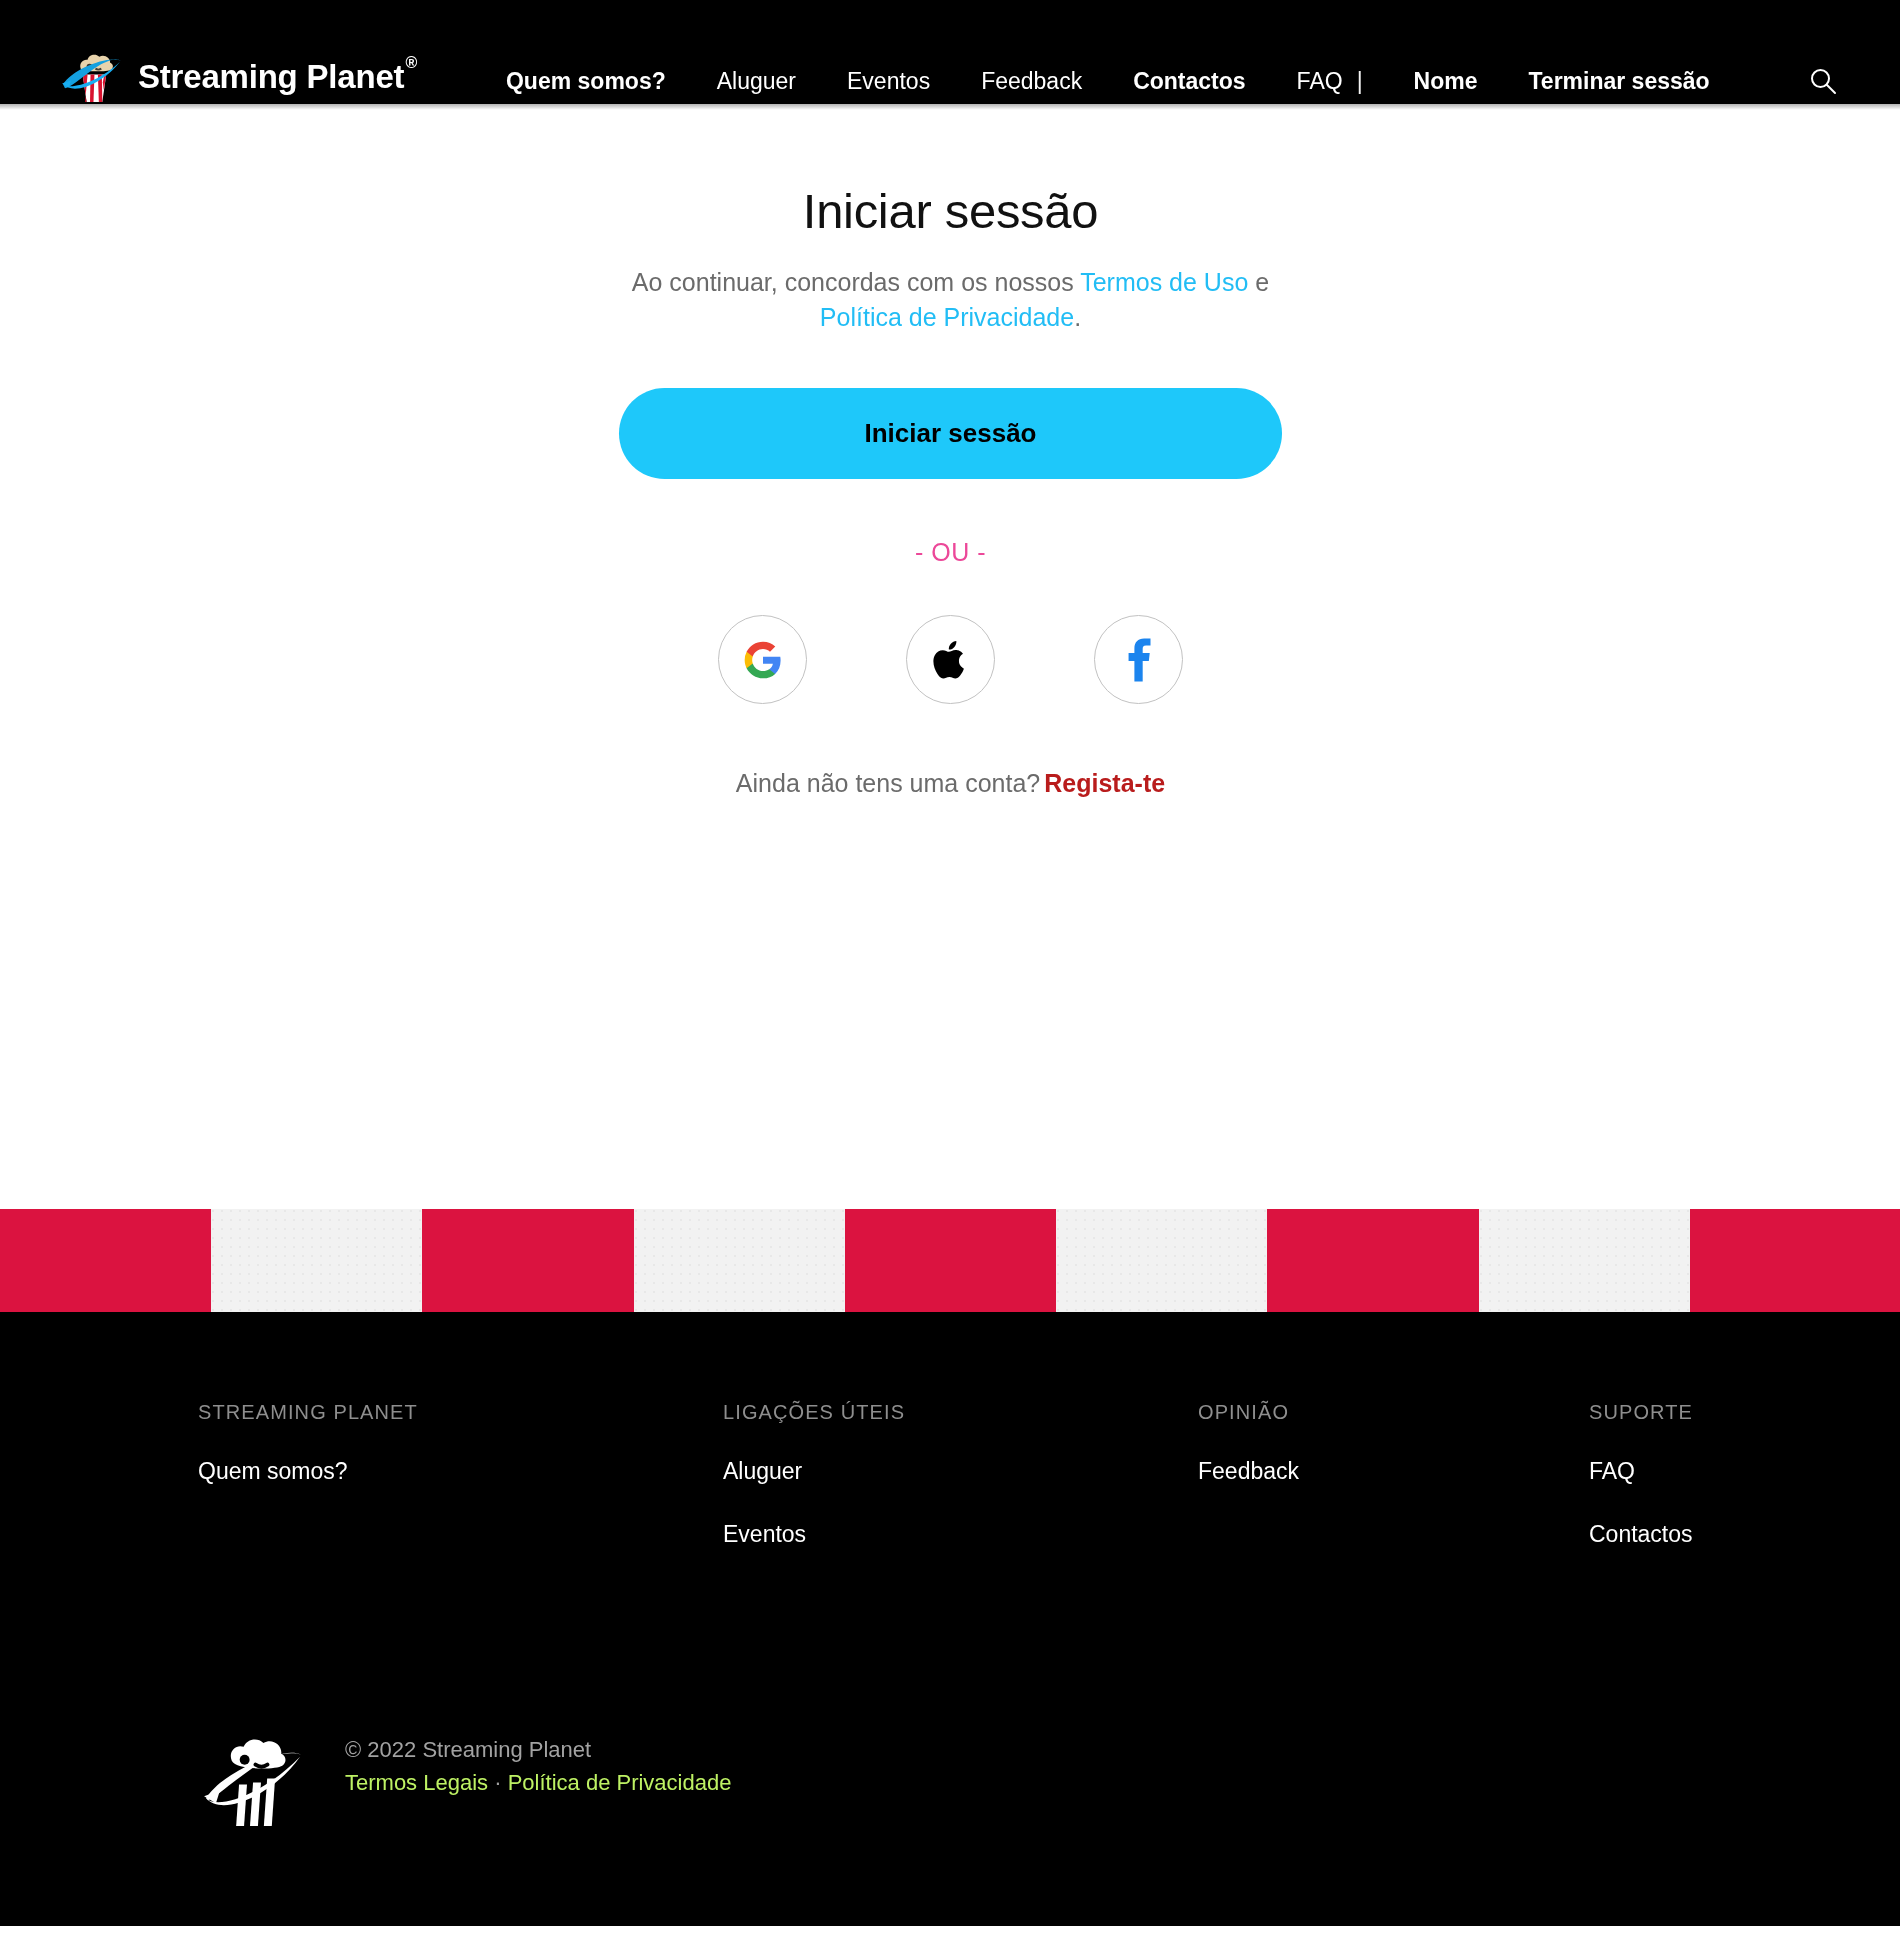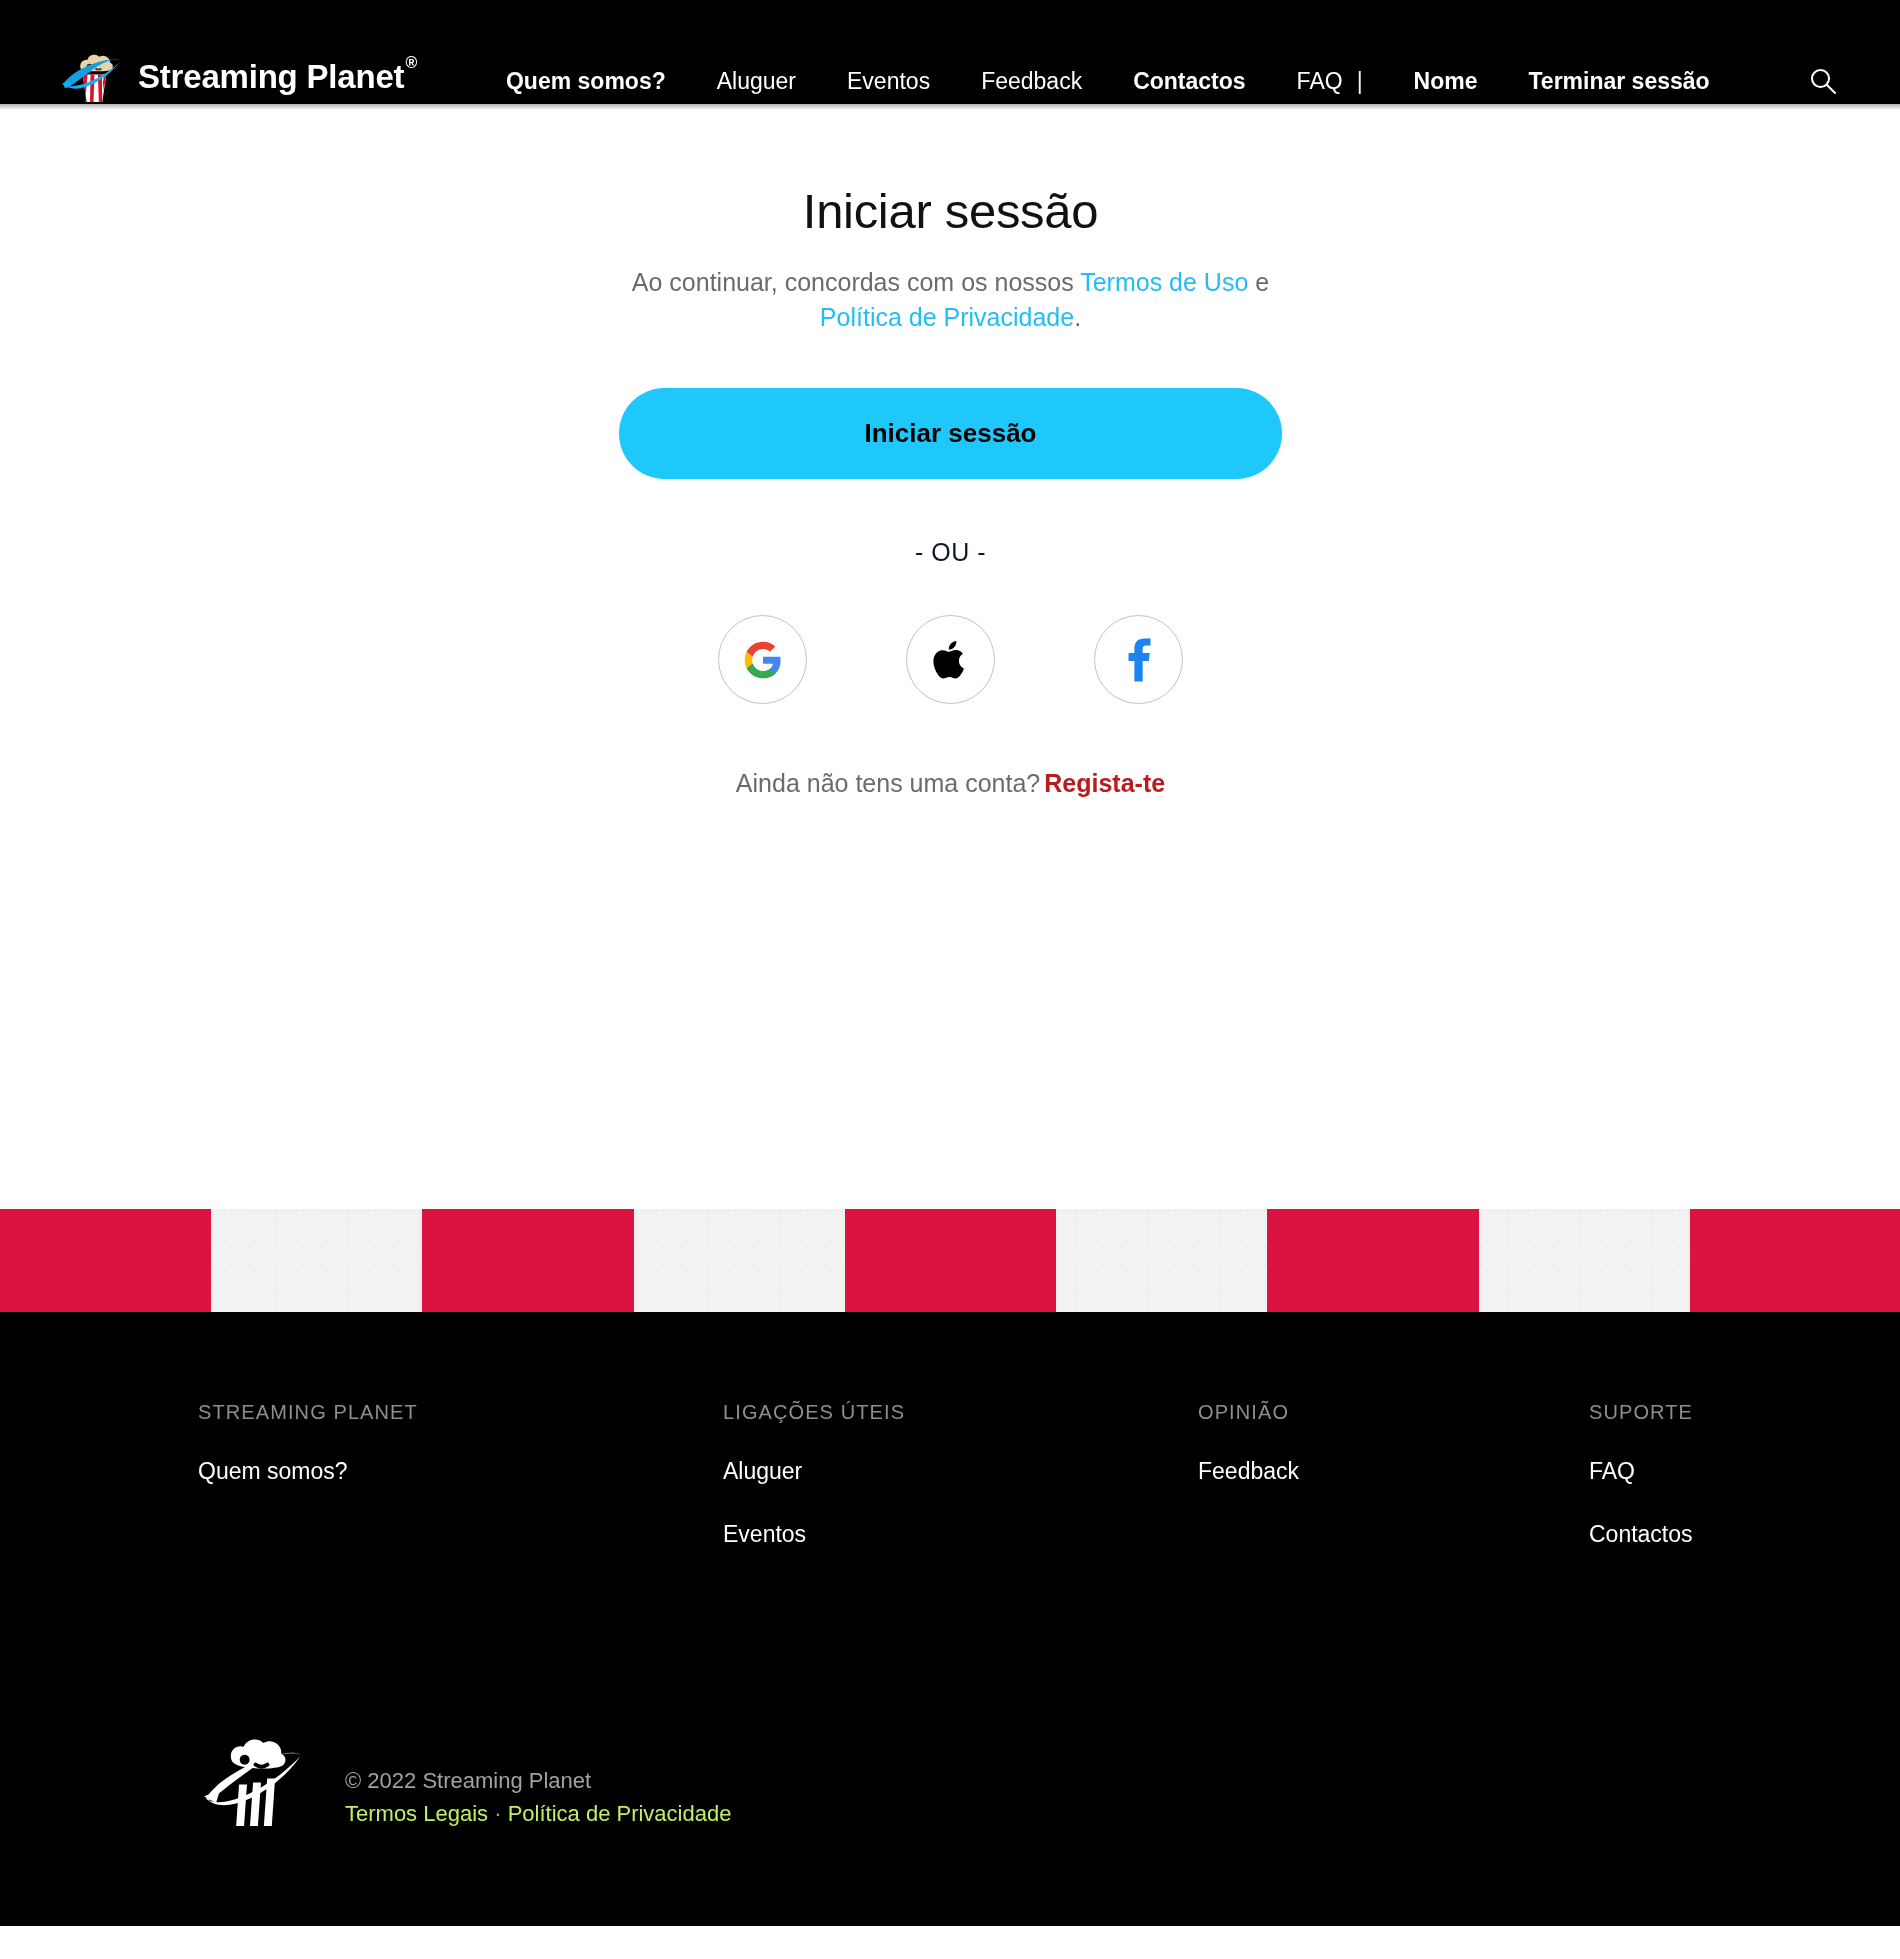--- a/index.html
+++ b/index.html
@@ -148,21 +148,21 @@
     font-family: "Liberation Sans", sans-serif;
     font-size: 26px;
     font-weight: bold;
     cursor: pointer;
     margin-top: 54px;
     margin-bottom: 0;
   }
 
   .or-divider {
     font-size: 25px;
-    color: #0f172a;
+    color: #ec4899;
     margin-top: 59px;
     margin-bottom: 48px;
     letter-spacing: 0.5px;
   }
 
   .social-row {
     display: flex;
     justify-content: center;
     gap: 99px;
     margin-bottom: 65px;
@@ -237,21 +237,21 @@
   .footer-link {
     display: block;
     color: #ffffff;
     font-size: 23px;
     text-decoration: none;
     margin-bottom: 36px;
   }
 
   .footer-bottom {
     display: flex;
-    align-items: flex-end;
+    align-items: flex-start;
     padding: 149px 0 0 198px;
     gap: 28px;
   }
   .footer-logo { width: 119px; height: 97px; display: block; flex: 0 0 auto; }
   .footer-legal { line-height: 1.5; }
   .footer-legal .line {
     color: #a2a2a2;
     font-size: 22px;
     display: block;
   }

